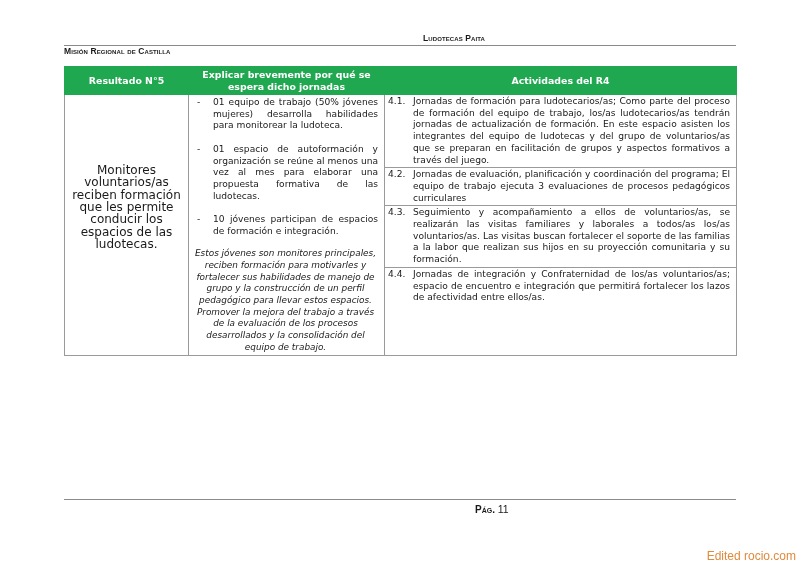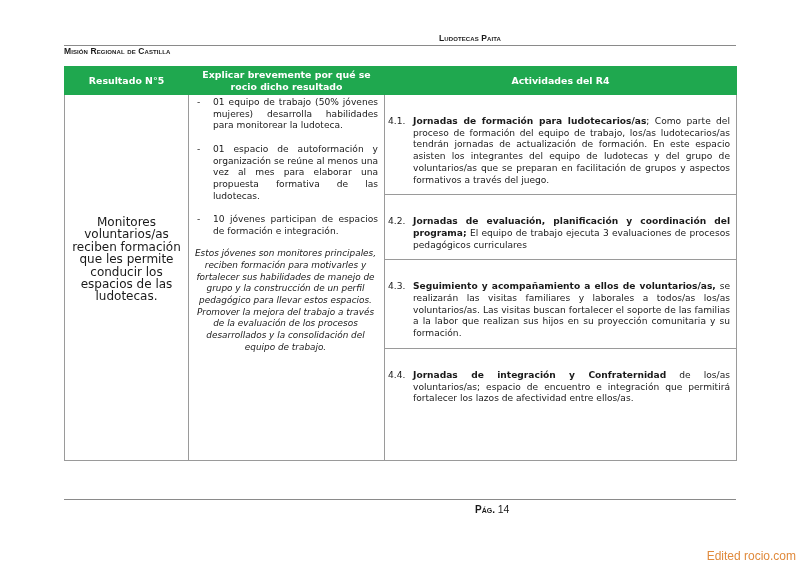--- a/index.html
+++ b/index.html
@@ -6,21 +6,21 @@
   body {
     width:800px; height:566px; background:#ffffff; position:relative; overflow:hidden;
     font-family:"DejaVu Sans", sans-serif; color:#1a1a1a;
   }
   .hdr {
     position:absolute; left:64px; top:33px; width:670px; height:14px;
     font-family:"Liberation Sans", sans-serif; font-weight:bold; font-size:8.5px;
     font-variant:small-caps; letter-spacing:0.1px;
   }
   .hdr .left { position:absolute; left:0; top:13px; }
-  .hdr .right { position:absolute; left:375px; top:0; }
+  .hdr .right { position:absolute; left:359px; top:0; }
   .hdr-rule { position:absolute; left:64px; top:45px; width:672px; height:0; border-top:1px solid #8a8a8a; }
 
   table.main {
     position:absolute; left:64px; top:66px; width:672px;
     border-collapse:collapse; table-layout:fixed;
     font-family:"DejaVu Sans", sans-serif; font-size:9.1px; line-height:11.7px;
   }
   table.main td, table.main th { border:1px solid #9a9a9a; vertical-align:top; padding:0; }
   table.main th {
     background:#1fa84f; color:#ffffff; font-weight:bold; font-size:9.4px; line-height:12px;
@@ -31,25 +31,25 @@
   .resultado { text-align:center; vertical-align:middle !important; font-size:12px; line-height:12.4px; padding:0 4px; }
   .resultado div { margin-top:-36px; }
 
   .explica { padding:2px 6px 2px 4px !important; }
   .bul { display:flex; text-align:justify; margin-bottom:11.7px; }
   .bul .dash { width:20px; flex:0 0 20px; padding-left:4px; box-sizing:border-box; }
   .bul .txt { flex:1; }
   .ital { font-style:italic; text-align:center; font-size:8.9px; line-height:11.7px; margin-top:-1px; }
 
   .acts { padding:0 !important; }
-  .act { display:flex; text-align:justify; padding:1px 6px 8px 3px; border-bottom:1px solid #9a9a9a;margin-top:20px; }
+  .act { display:flex; text-align:justify; padding:1px 6px 1px 3px; border-bottom:1px solid #9a9a9a; }
   .act:last-child { border-bottom:none; min-height:82px; }
   .act .num { width:25px; flex:0 0 25px; }
   .act .txt { flex:1; }
-  .act b { font-weight:bold; }
+  .act b { font-weight:normal; }
 
   .ftr-rule { position:absolute; left:64px; top:499px; width:672px; height:0; border-top:1px solid #8a8a8a; }
   .ftr { position:absolute; left:475px; top:503px; font-family:"Liberation Sans", sans-serif; font-size:10px; font-weight:bold; font-variant:small-caps; }
   .ftr .pnum { font-weight:normal; font-variant:normal; font-size:10.5px; }
   .watermark { position:absolute; right:4px; top:549px; font-family:"Liberation Sans", sans-serif; font-size:12px; color:#e08a3c;margin-left:48px; }
 </style>
 </head>
 <body>
 
 <div class="hdr">
@@ -60,21 +60,21 @@
 
 <table class="main">
   <colgroup>
       <col class="c1">
       <col class="c2">
       <col class="c3">
     </colgroup>
   <thead>
     <tr>
       <th>Resultado N°5</th>
-      <th>Explicar brevemente por qué se rocio dicho resultado</th>
+      <th>Explicar brevemente por qué se espera dicho jornadas</th>
       <th>Actividades del R4</th>
     </tr>
   </thead>
   <tbody>
     <tr>
       <td class="resultado">
         <div>Monitores voluntarios/as reciben formación que les permite conducir los espacios de las ludotecas.</div>
       </td>
       <td class="explica">
         <div class="bul">
@@ -109,15 +109,15 @@
           <span class="txt"><b>Jornadas de integración y Confraternidad</b><span> de los/as voluntarios/as; espacio de encuentro e integración que permitirá fortalecer los lazos de afectividad entre ellos/as.</span></span>
         </div>
       </td>
     </tr>
   </tbody>
 </table>
 
 <div class="ftr-rule"></div>
 <div class="ftr">
   <span>Pág.</span>
-  <span class="pnum">14</span>
+  <span class="pnum">11</span>
 </div>
 <div class="watermark">Edited rocio.com</div>
 
 </body></html>

